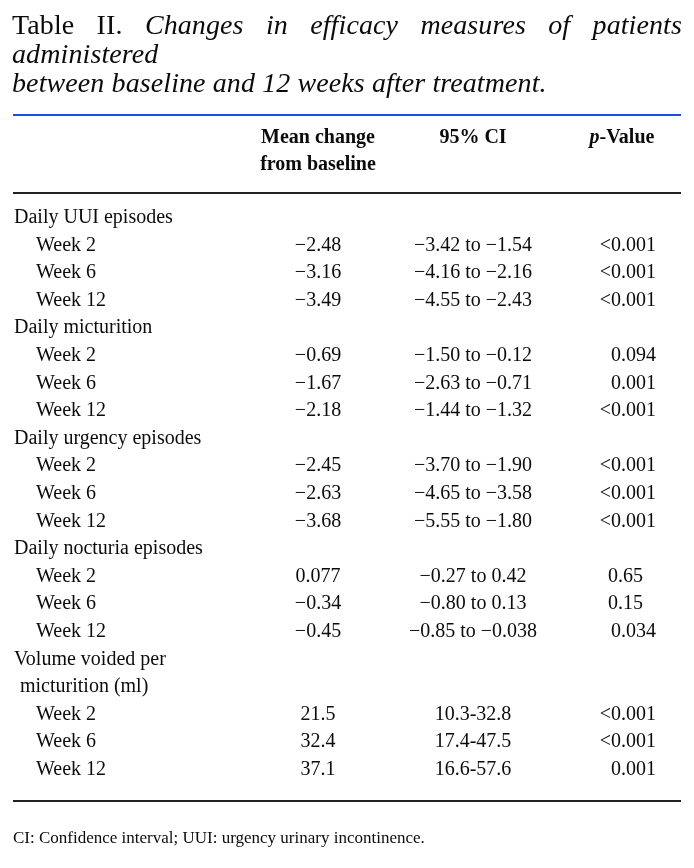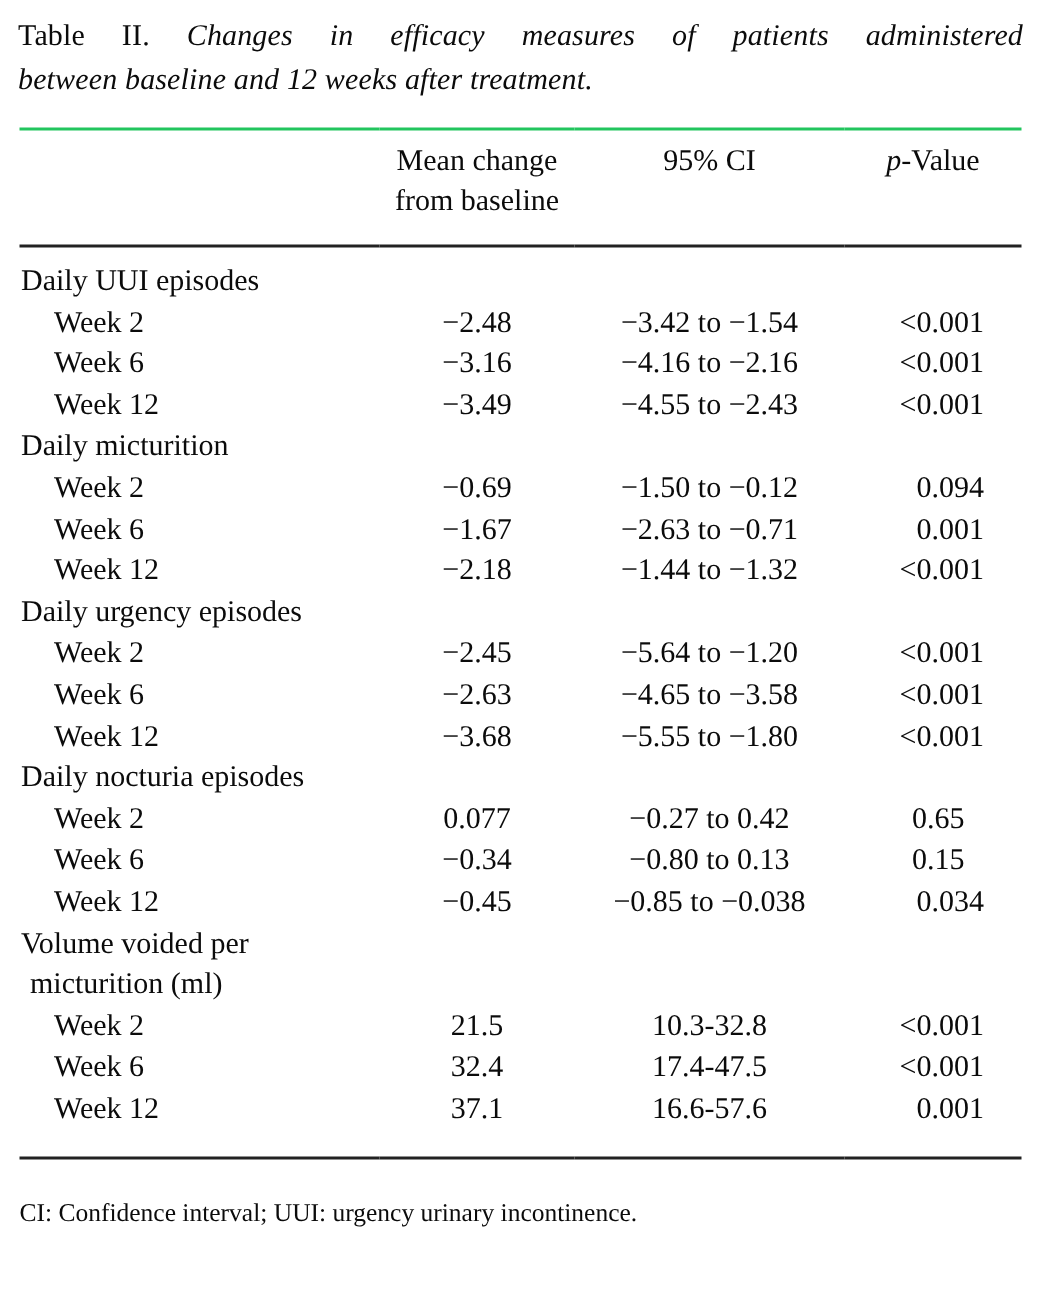--- a/index.html
+++ b/index.html
@@ -9,21 +9,21 @@
   }
   body {
     width: 694px;
     height: 868px;
     font-family: "Liberation Serif", serif;
     color: #0b0b0b;
     overflow: hidden;
   }
   .caption {
     margin: 10px 12px 17px 12px;
-    font-size: 20px;
+    font-size: 28px;
     line-height: 29px;
     font-style: italic;
     letter-spacing: 0.1px;
   }
   .caption-line {
     text-align: justify;
     text-align-last: justify;
   }
   .caption-line.last {
     text-align: left;
@@ -38,22 +38,22 @@
     border-collapse: collapse;
     table-layout: fixed;
     font-size: 20px;
   }
   col.c-label { width: 240px; }
   col.c-mean  { width: 130px; }
   col.c-ci    { width: 180px; }
   col.c-p     { width: 118px; }
 
   thead th {
-    font-weight: normal;
-    border-top: 2px solid #22c55e;
+    font-weight: bold;
+    border-top: 2px solid #1d4ed8;
     border-bottom: 2px solid #222;
     padding: 7px 0 15px 0;
     vertical-align: top;
     line-height: 27px;
     text-align: center;
   }
   thead th.h-p { text-align: center; }
   .italic { font-style: italic; }
 
   tbody td {
@@ -149,21 +149,21 @@
       <td class="ci-cell">−1.44 to −1.32</td>
       <td class="p-cell">&lt;0.001</td>
     </tr>
 
     <tr>
       <td class="group-label" colspan="4">Daily urgency episodes</td>
     </tr>
     <tr>
       <td class="week-label">Week 2</td>
       <td class="mean-cell">−2.45</td>
-      <td class="ci-cell">−5.64 to −1.20</td>
+      <td class="ci-cell">−3.70 to −1.90</td>
       <td class="p-cell">&lt;0.001</td>
     </tr>
     <tr>
       <td class="week-label">Week 6</td>
       <td class="mean-cell">−2.63</td>
       <td class="ci-cell">−4.65 to −3.58</td>
       <td class="p-cell">&lt;0.001</td>
     </tr>
     <tr>
       <td class="week-label">Week 12</td>

